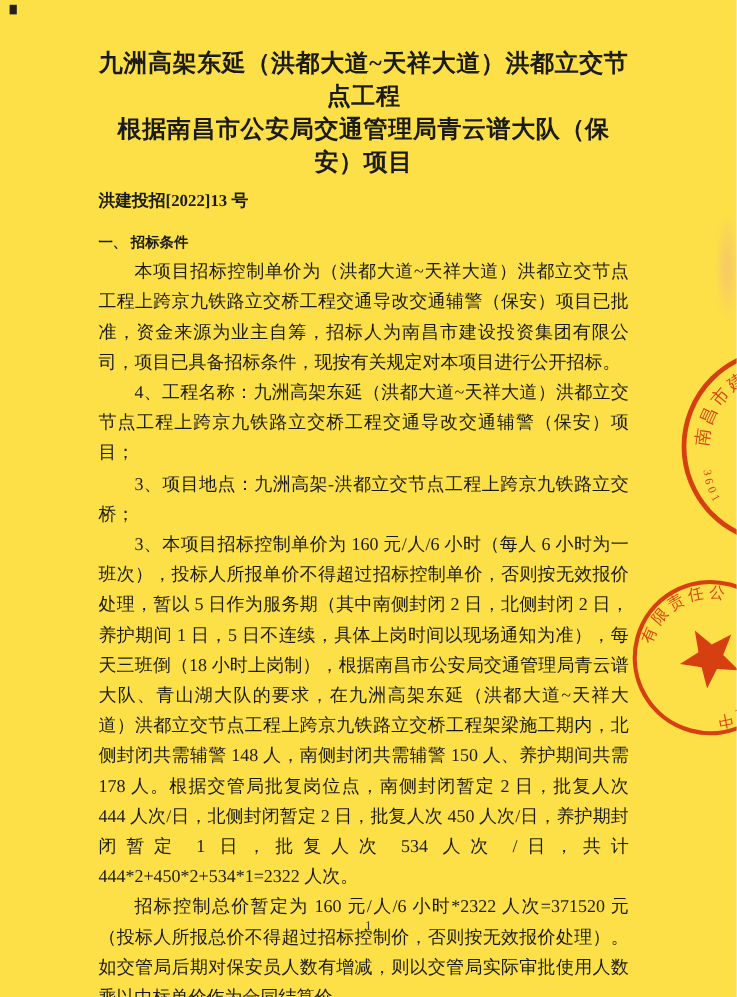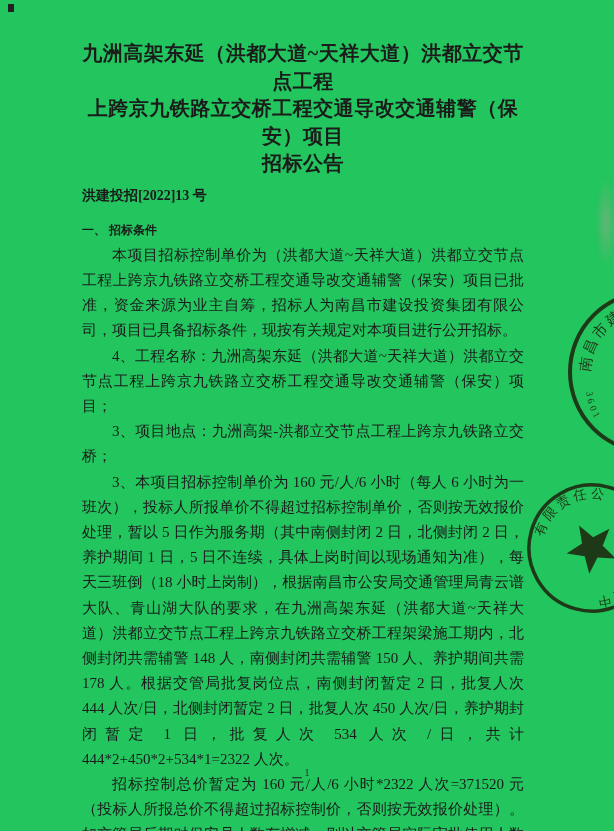--- a/index.html
+++ b/index.html
@@ -1,21 +1,21 @@
 <!DOCTYPE html>
 <html><head>
 <meta charset="utf-8">
 <style>
   * { margin: 0; padding: 0; box-sizing: border-box; }
   html, body { background: #ffffff; }
   .page {
     position: relative;
     width: 614px;
     height: 831px;
-    background: #22c55e;
+    background: #fde047;
     overflow: hidden;
     font-family: "Liberation Serif", "DejaVu Serif", serif;
     color: #1b1b1b;
   }
   .scan-artifact {
     position: absolute;
     left: 8px; top: 4px;
     width: 6px; height: 8px;
     background: #222;
   }
@@ -80,22 +80,21 @@
 <body>
 
 <div class="page">
 
   <div class="scan-artifact"></div>
   <div class="smudge"></div>
 
   <div class="content">
     <div class="title">
       <div>九洲高架东延（洪都大道~天祥大道）洪都立交节点工程</div>
-      <div>上跨京九铁路立交桥工程交通导改交通辅警（保安）项目</div>
-      <div>招标公告</div>
+      <div>根据南昌市公安局交通管理局青云谱大队（保安）项目</div>
     </div>
 
     <div class="docnum">洪建投招[2022]13 号</div>
 
     <div class="body-text">
       <h2>一、 招标条件</h2>
       <p>本项目招标控制单价为（洪都大道~天祥大道）洪都立交节点工程上跨京九铁路立交桥工程交通导改交通辅警（保安）项目已批准，资金来源为业主自筹，招标人为南昌市建设投资集团有限公司，项目已具备招标条件，现按有关规定对本项目进行公开招标。</p>
 
       <p>4、工程名称：九洲高架东延（洪都大道~天祥大道）洪都立交节点工程上跨京九铁路立交桥工程交通导改交通辅警（保安）项目；</p>
       <p>3、项目地点：九洲高架-洪都立交节点工程上跨京九铁路立交桥；</p>

